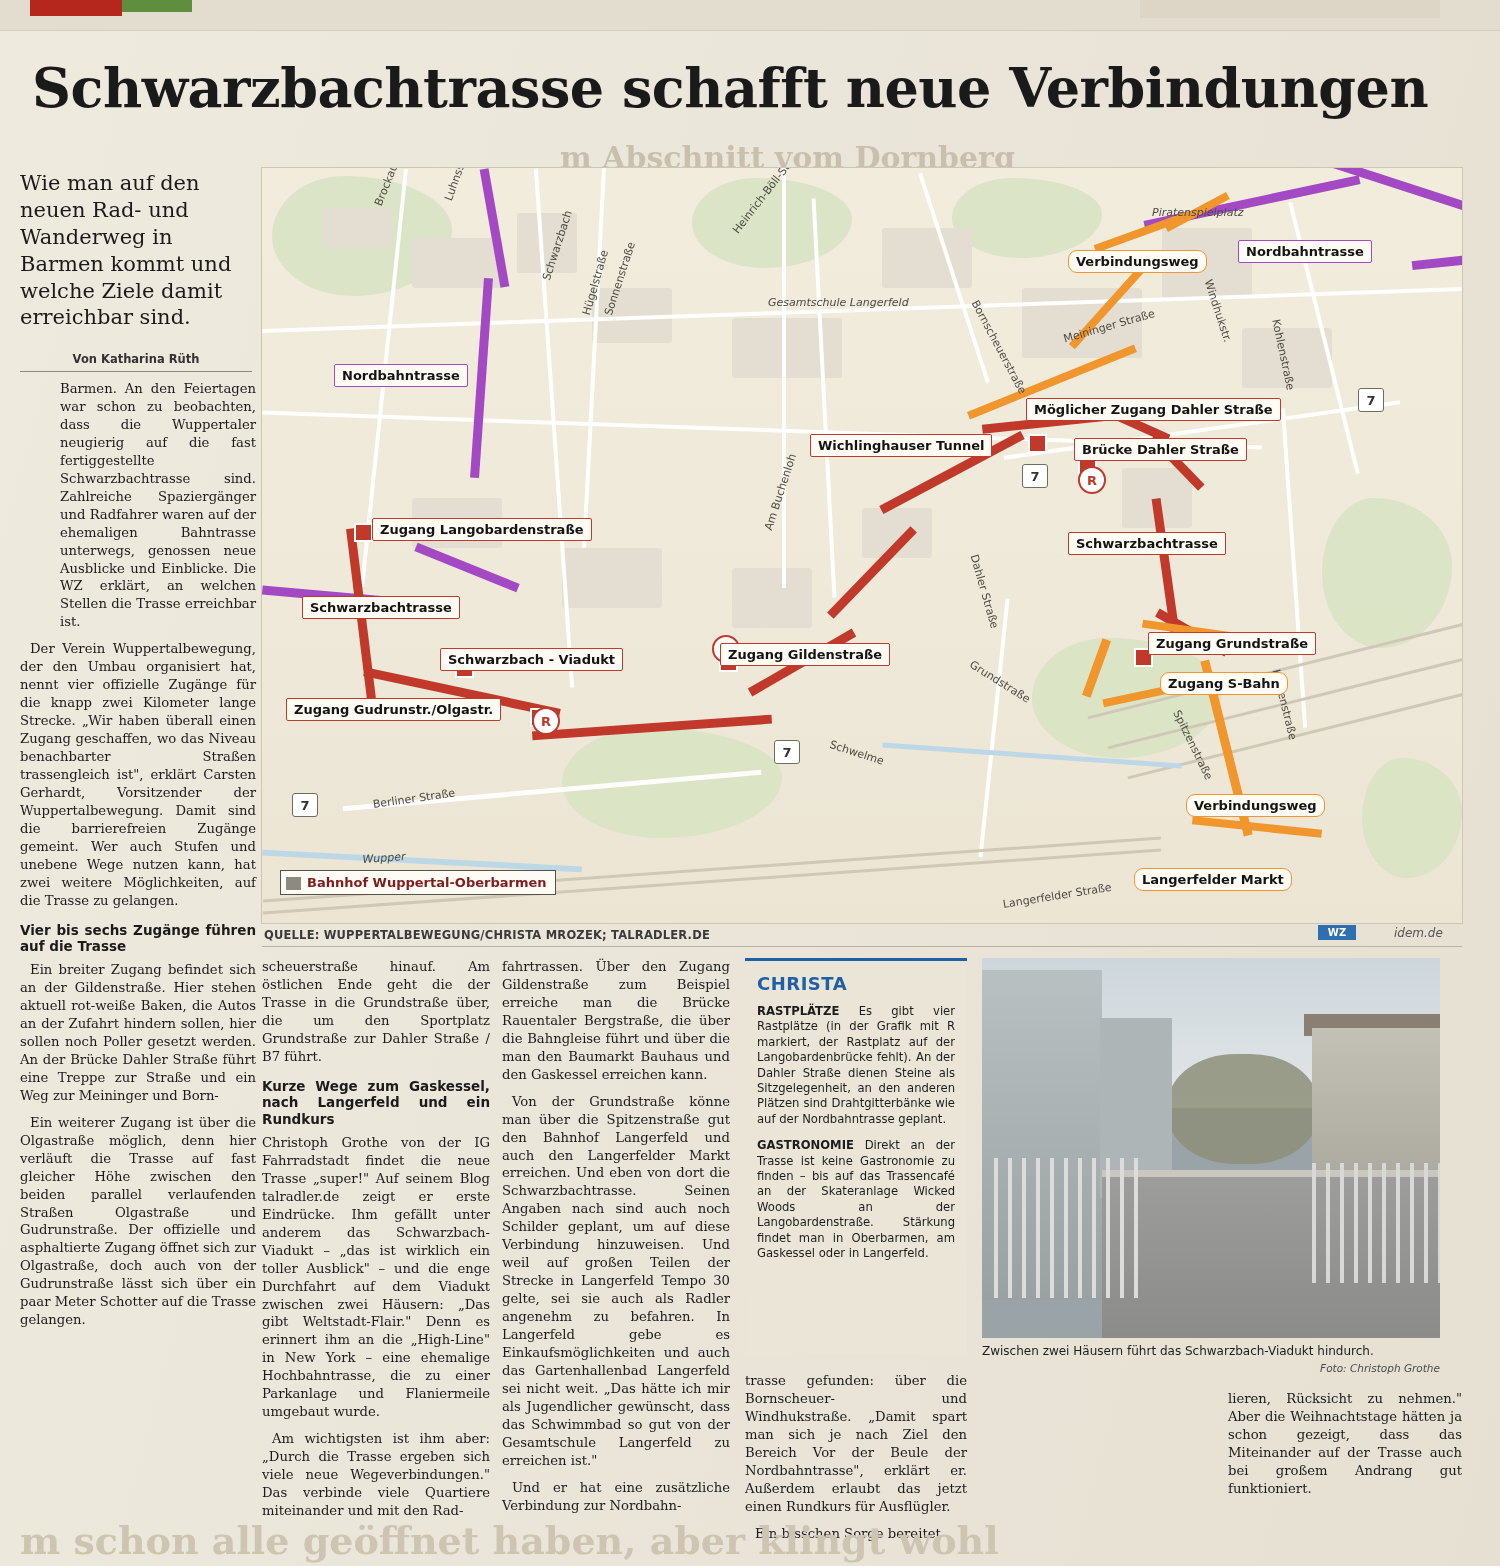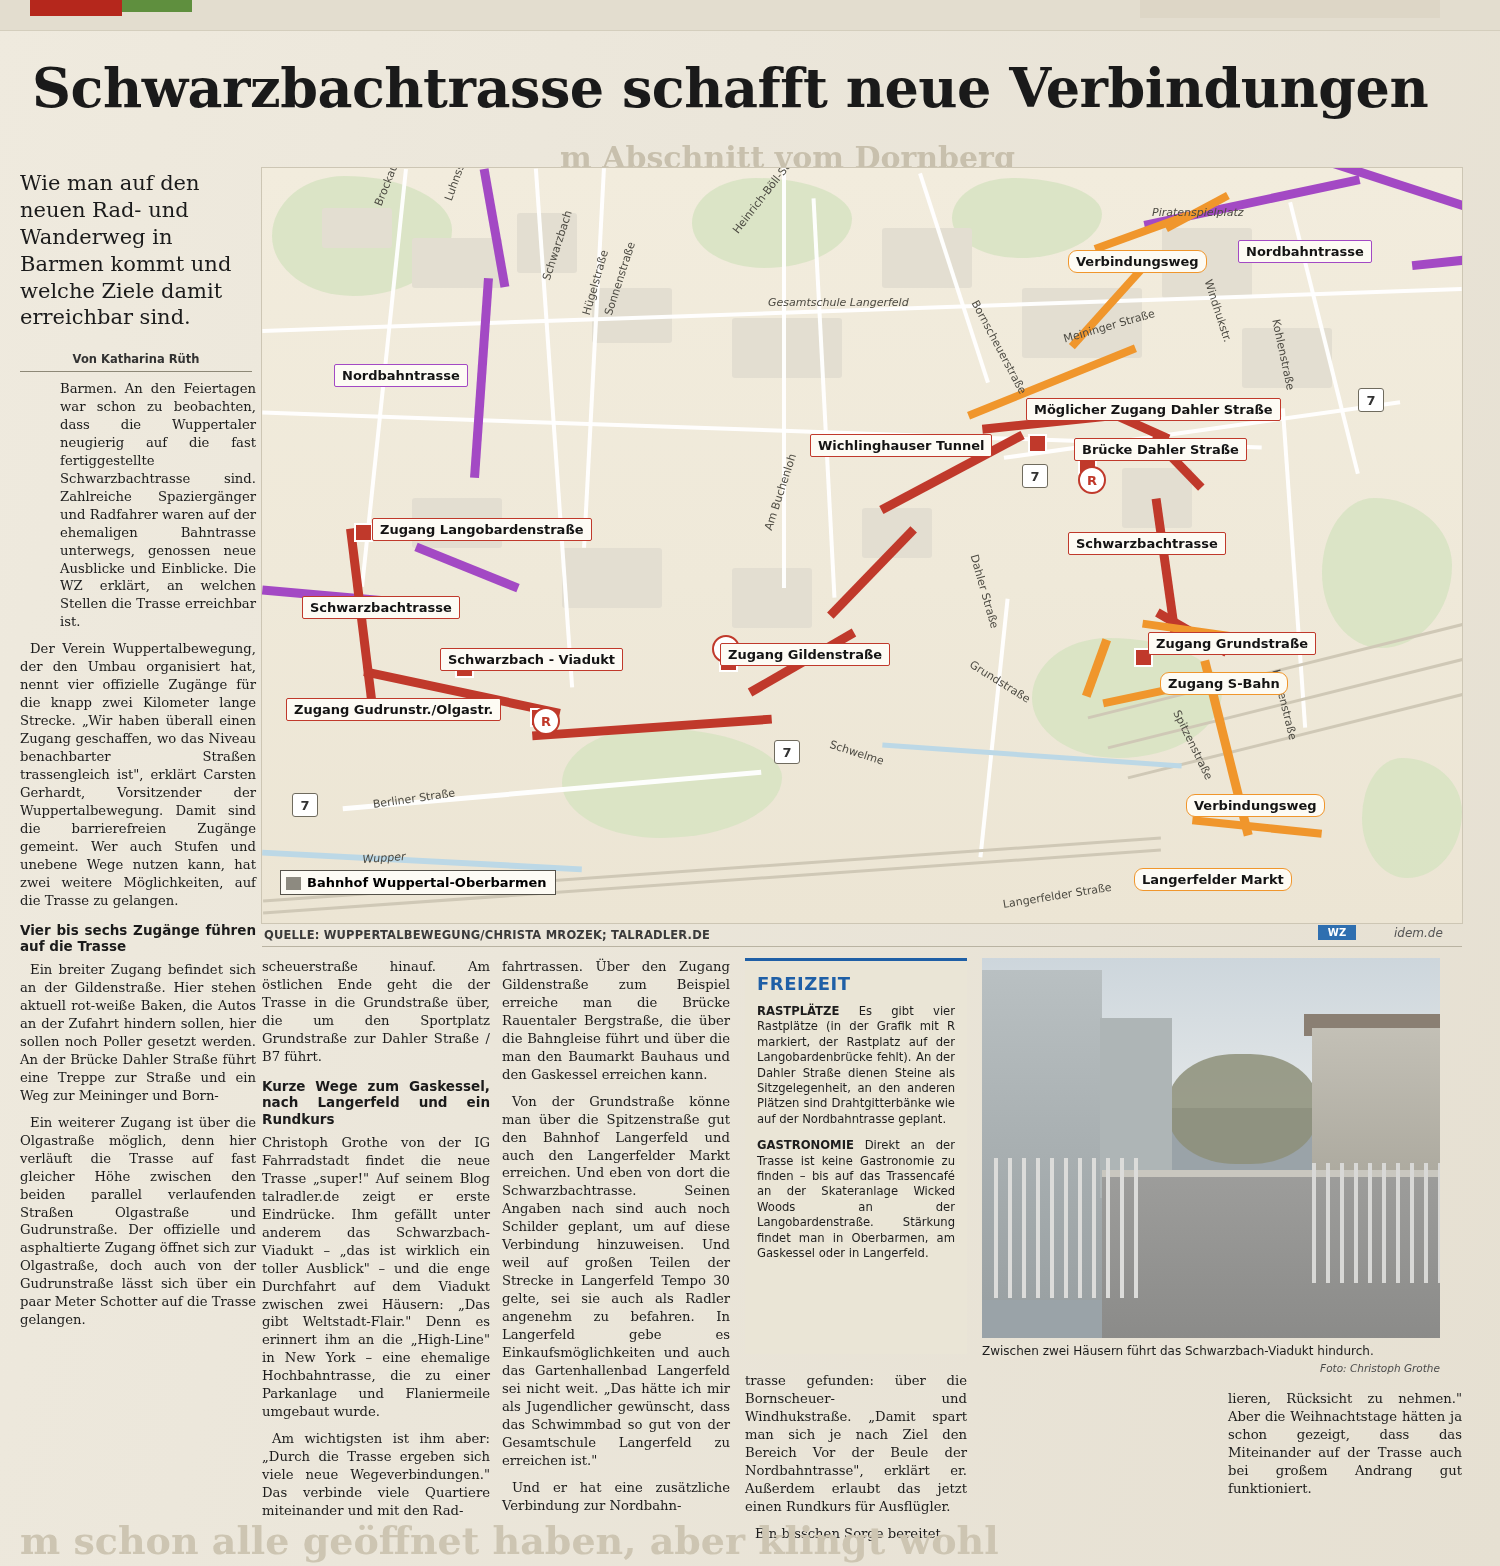--- a/index.html
+++ b/index.html
@@ -101,21 +101,21 @@
     font-family:"DejaVu Sans",sans-serif;font-weight:bold;font-size:13px;
     display:flex;align-items:center;justify-content:center;
   }
   .shield{
     position:absolute;width:24px;height:22px;background:#fff;border:1.6px solid #6f6b5e;border-radius:3px;
     font-family:"DejaVu Sans",sans-serif;font-size:13px;font-weight:bold;color:#333;
     display:flex;align-items:center;justify-content:center;
   }
   .station{
     position:absolute;background:#fdfbf4;border:1.6px solid #55524a;
-    font-family:"DejaVu Sans",sans-serif;font-size:13px;font-weight:bold;color:#000000;
+    font-family:"DejaVu Sans",sans-serif;font-size:13px;font-weight:bold;color:#7f1d1d;
     padding:4px 8px 4px 26px;white-space:nowrap;text-align:right;
   }
   .station:before{content:"";position:absolute;left:5px;top:6px;width:15px;height:13px;background:#8d8a80;}
   .source{
     position:absolute;left:264px;top:928px;
     font-family:"DejaVu Sans",sans-serif;font-size:11.5px;font-weight:bold;color:#3a3a3a;letter-spacing:.2px;
   }
   .wzmark{
     position:absolute;left:1318px;top:925px;width:38px;height:15px;background:#2f6fb0;color:#fff;
     font-family:"DejaVu Sans",sans-serif;font-size:10px;font-weight:bold;display:flex;align-items:center;justify-content:center;
@@ -353,21 +353,21 @@
     <p>Am wichtigsten ist ihm aber: „Durch die Trasse ergeben sich viele neue Wegeverbindungen." Das verbinde viele Quartiere miteinander und mit den Rad-</p>
   </div>
 
   <div class="tcol" style="left:502px;top:958px;width:228px;">
     <p class="first">fahrtrassen. Über den Zugang Gildenstraße zum Beispiel erreiche man die Brücke Rauentaler Bergstraße, die über die Bahngleise führt und über die man den Baumarkt Bauhaus und den Gaskessel erreichen kann.</p>
     <p>Von der Grundstraße könne man über die Spitzenstraße gut den Bahnhof Langerfeld und auch den Langerfelder Markt erreichen. Und eben von dort die Schwarzbachtrasse. Seinen Angaben nach sind auch noch Schilder geplant, um auf diese Verbindung hinzuweisen. Und weil auf großen Teilen der Strecke in Langerfeld Tempo 30 gelte, sei sie auch als Radler angenehm zu befahren. In Langerfeld gebe es Einkaufsmöglichkeiten und auch das Gartenhallenbad Langerfeld sei nicht weit. „Das hätte ich mir als Jugendlicher gewünscht, dass das Schwimmbad so gut von der Gesamtschule Langerfeld zu erreichen ist."</p>
     <p>Und er hat eine zusätzliche Verbindung zur Nordbahn-</p>
   </div>
 
   <div class="freizeit">
-    <h3>FREIZEIT</h3>
+    <h3>CHRISTA</h3>
     <p><span class="kw">RASTPLÄTZE</span><span> Es gibt vier Rastplätze (in der Grafik mit R markiert, der Rastplatz auf der Langobardenbrücke fehlt). An der Dahler Straße dienen Steine als Sitzgelegenheit, an den anderen Plätzen sind Drahtgitterbänke wie auf der Nordbahntrasse geplant.</span></p>
     <p><span class="kw">GASTRONOMIE</span><span> Direkt an der Trasse ist keine Gastronomie zu finden – bis auf das Trassencafé an der Skateranlage Wicked Woods an der Langobardenstraße. Stärkung findet man in Oberbarmen, am Gaskessel oder in Langerfeld.</span></p>
   </div>
 
   <div class="photo">
     <div class="sky"></div>
     <div class="treeline"></div>
     <div class="bldgL"></div>
     <div class="bldgL2"></div>
     <div class="roofR"></div>

